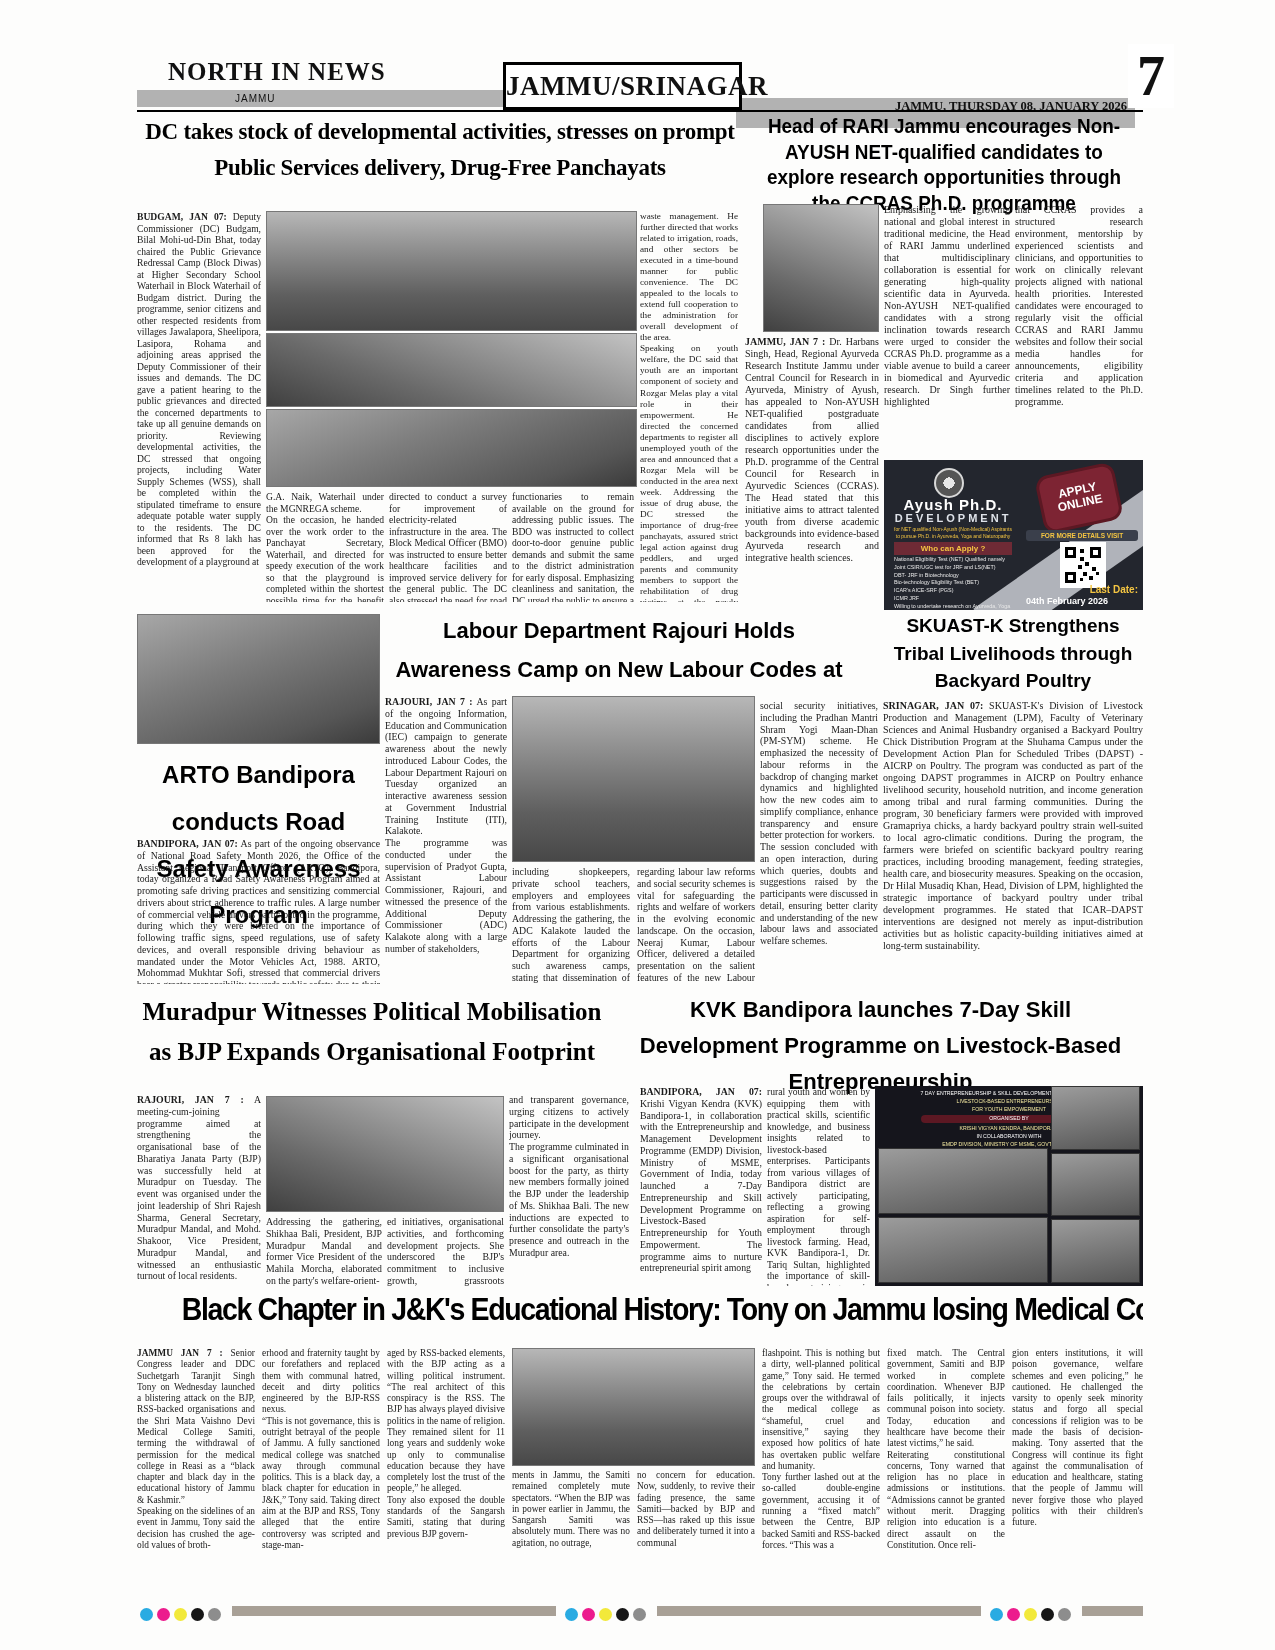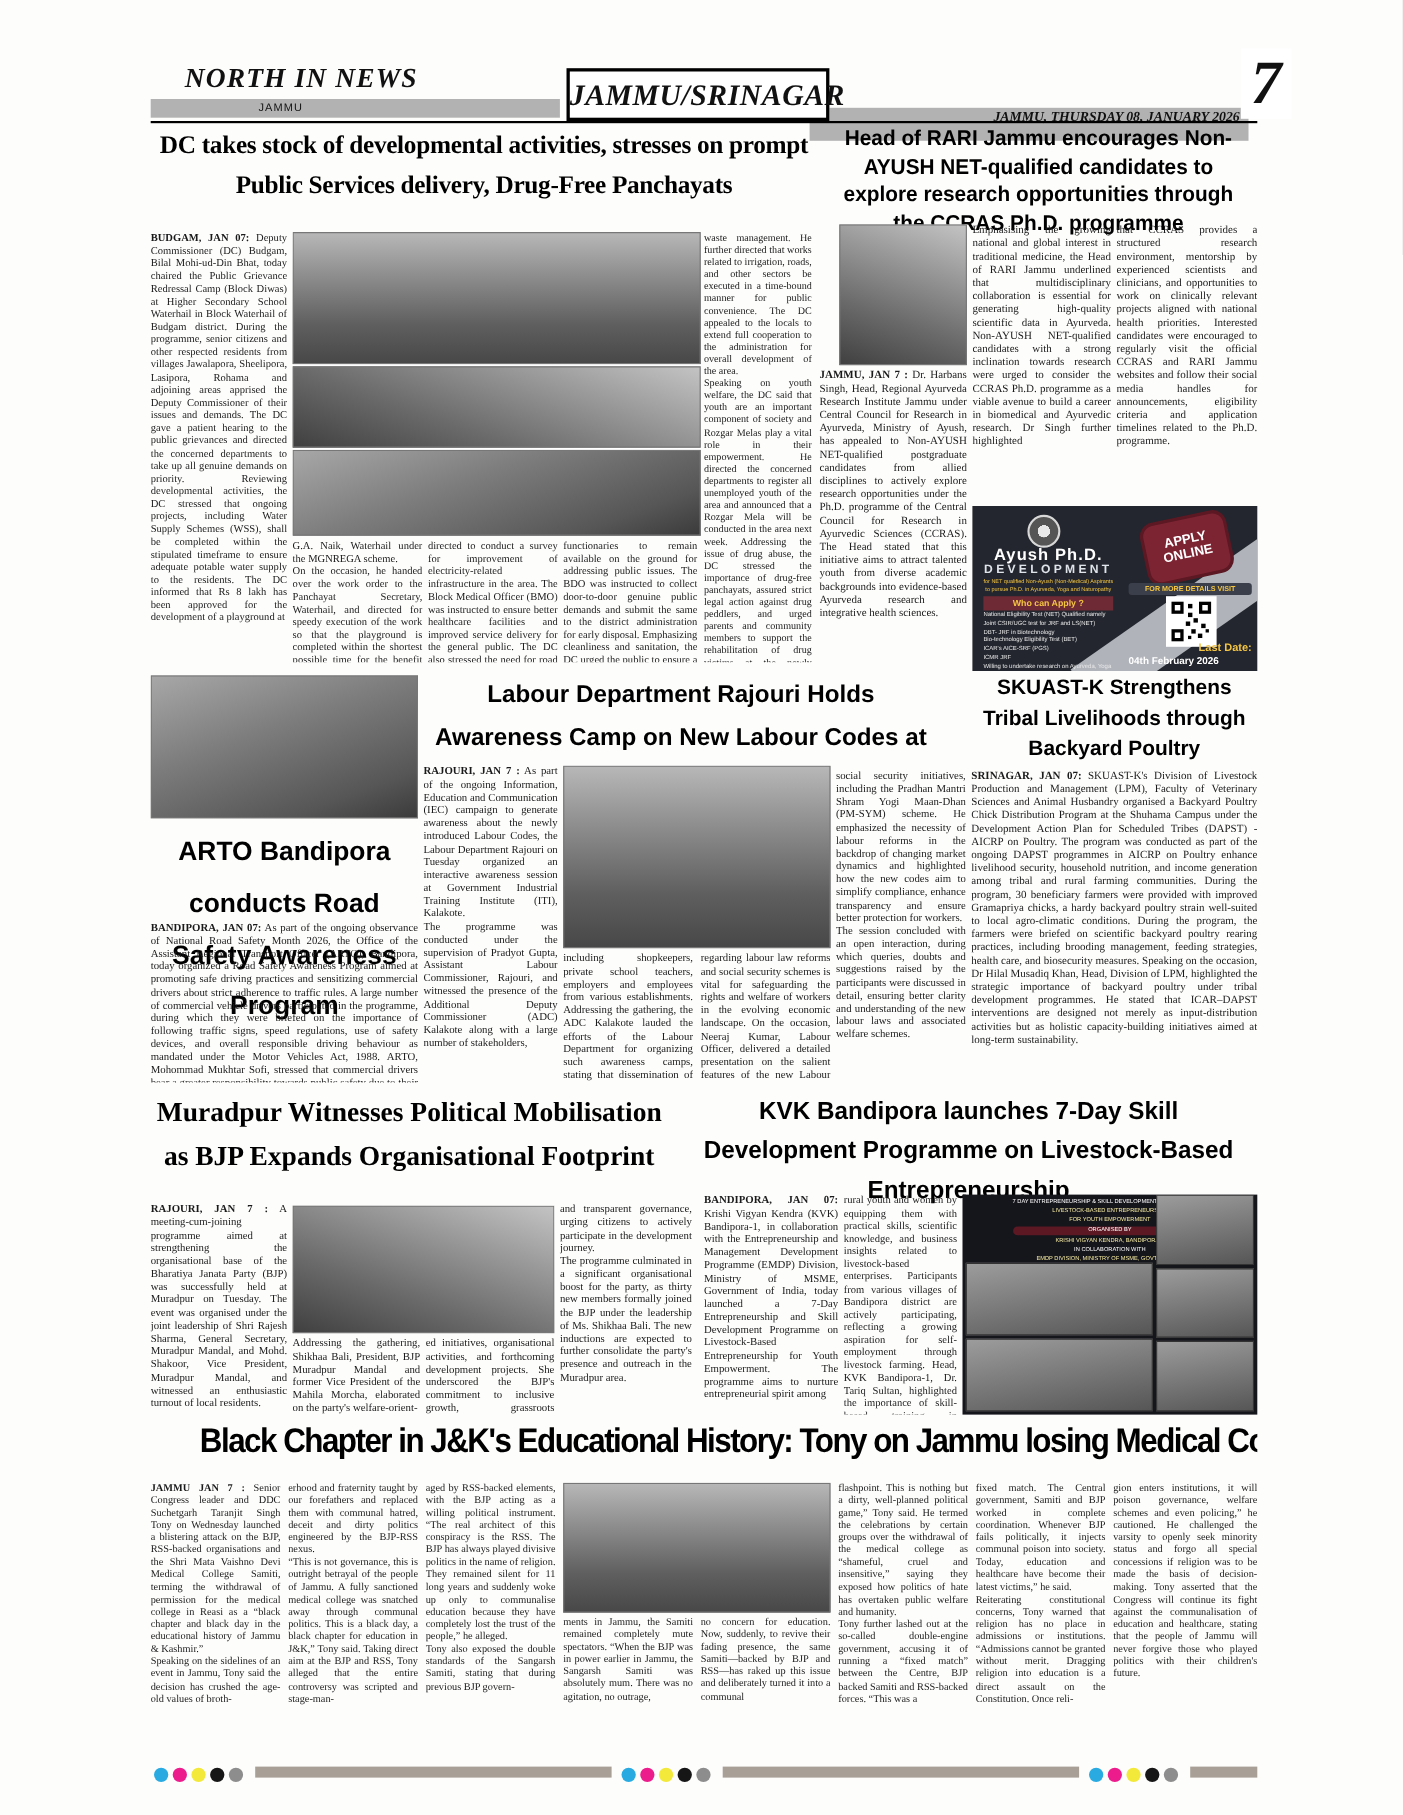--- a/index.html
+++ b/index.html
@@ -1,19 +1,19 @@
 <!DOCTYPE html>
 <html><head>
 <meta charset="utf-8">
 <style>
   html,body{margin:0;padding:0;background:#e8e8e8;}
   #page{position:relative;width:1275px;height:1650px;background:#fdfdfc;margin:0 auto;overflow:hidden;
         font-family:"Liberation Serif",serif;color:#111;}
   .abs{position:absolute;}
-  .serif{font-family:"Liberation Serif",serif;font-style:italic;}
+  .serif{font-family:"Liberation Serif",serif;}
   .sans{font-family:"Liberation Sans",sans-serif;}
   .bar{background:#b2b2b2;}
   .bodycol{font-family:"Liberation Serif",serif;font-size:9.6px;line-height:1.2;text-align:justify;
            overflow:hidden;white-space:pre-line;color:#1a1a1a;}
   .bodycol b{font-weight:bold;}
   .dl{font-weight:bold;}
   .hl-serif{font-family:"Liberation Serif",serif;font-weight:bold;text-align:center;color:#000;}
   .hl-sans{font-family:"Liberation Sans",sans-serif;font-weight:bold;text-align:center;color:#000;}
   .ph{background:linear-gradient(180deg,#b8b8b8 0%,#8b8b8b 35%,#5f5f5f 70%,#474747 100%);
       box-shadow:inset 0 0 0 1px #777;}
@@ -42,21 +42,21 @@
 
 <div id="page">
 
   <div class="abs serif" style="left:168px;top:58px;font-size:25px;font-weight:bold;letter-spacing:1px;">NORTH IN NEWS</div>
   <div class="abs bar" style="left:137px;top:90px;width:372px;height:17px;">
     <span class="sans" style="display:block;padding-left:98px;font-size:10px;font-weight:normal;letter-spacing:1px;line-height:17px;">JAMMU</span>
   </div>
   <div class="abs bar" style="left:736px;top:98px;width:399px;height:30px;">
     <span class="serif" style="display:block;text-align:right;padding-right:8px;font-size:12.5px;font-weight:bold;line-height:17px;">JAMMU, THURSDAY 08, JANUARY 2026</span>
   </div>
-  <div class="abs" style="left:503px;top:62px;width:233px;height:42px;border:3px solid #000;background:#fff;z-index:2;margin-left:12px;">
+  <div class="abs" style="left:503px;top:62px;width:233px;height:42px;border:3px solid #000;background:#fff;z-index:2;">
     <span class="serif" style="display:block;text-align:center;font-size:27px;font-weight:bold;line-height:42px;letter-spacing:.5px;">JAMMU/SRINAGAR</span>
   </div>
   <div class="abs serif" style="left:1128px;top:44px;width:46px;font-size:56px;font-weight:bold;text-align:center;background:#fff;z-index:3;">7</div>
   <div class="abs" style="left:137px;top:110px;width:1006px;height:2px;background:#000;"></div>
 
   <div class="abs hl-serif" style="left:137px;top:114px;width:606px;font-size:23px;line-height:1.55;letter-spacing:-0.3px;">DC takes stock of developmental activities, stresses on prompt Public Services delivery, Drug-Free Panchayats</div>
 
   <div class="abs bodycol" style="left:137px;top:211px;width:124px;height:391px;"><b class="dl">BUDGAM, JAN 07:</b> <span>Deputy Commissioner (DC) Budgam, Bilal Mohi-ud-Din Bhat, today chaired the Public Grievance Redressal Camp (Block Diwas) at Higher Secondary School Waterhail in Block Waterhail of Budgam district. During the programme, senior citizens and other respected residents from villages Jawalapora, Sheelipora, Lasipora, Rohama and adjoining areas apprised the Deputy Commissioner of their issues and demands. The DC gave a patient hearing to the public grievances and directed the concerned departments to take up all genuine demands on priority. Reviewing developmental activities, the DC stressed that ongoing projects, including Water Supply Schemes (WSS), shall be completed within the stipulated timeframe to ensure adequate potable water supply to the residents. The DC informed that Rs 8 lakh has been approved for the development of a playground at</span></div>
 
   <div class="abs" style="left:266px;top:211px;width:371px;height:276px;background:#fff;">

